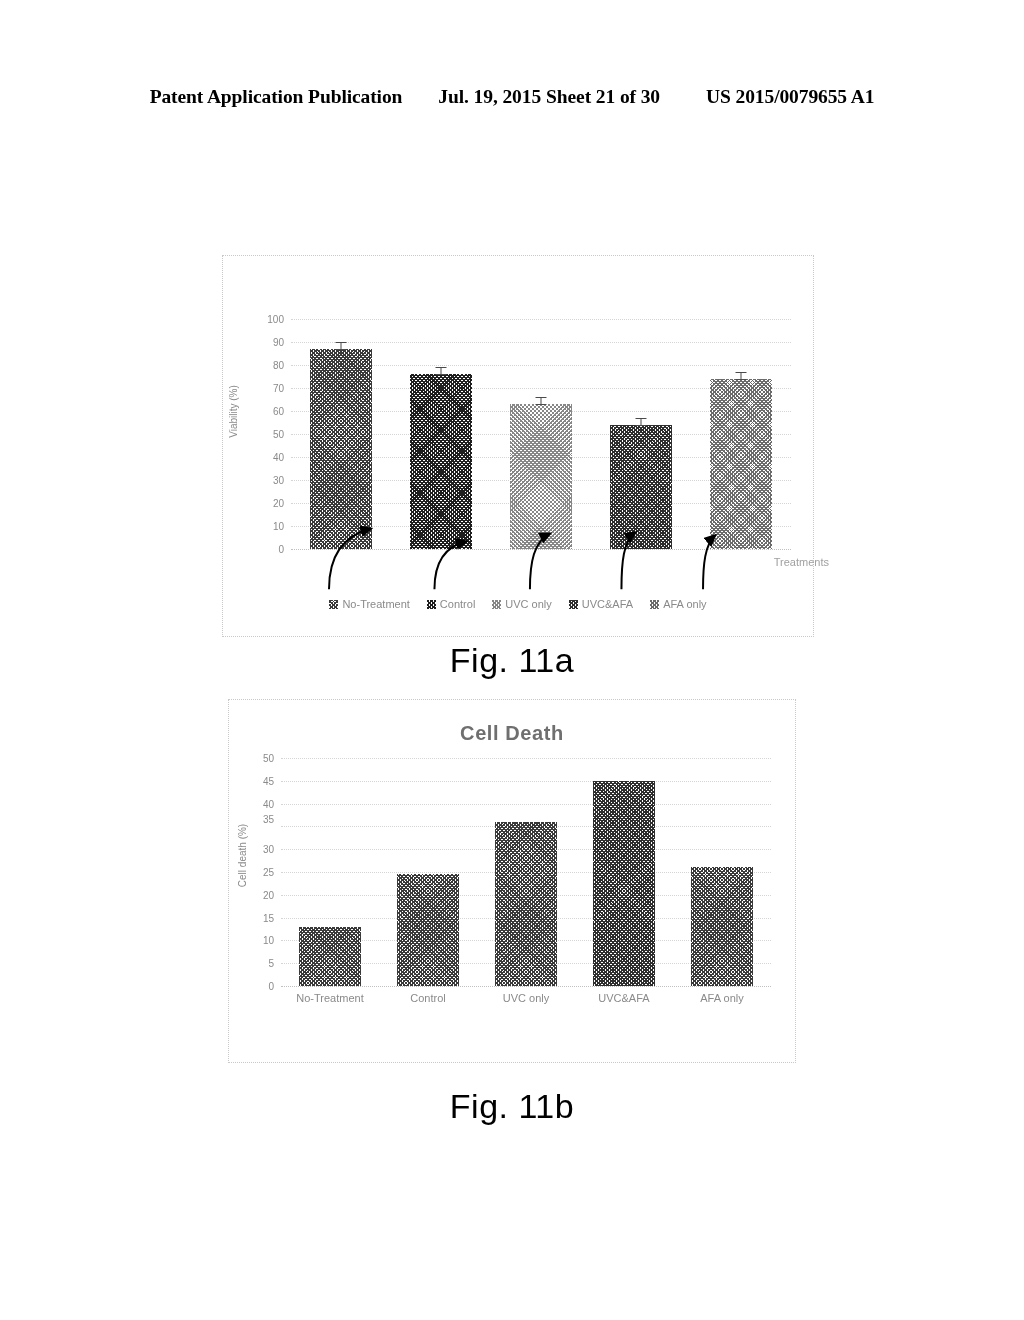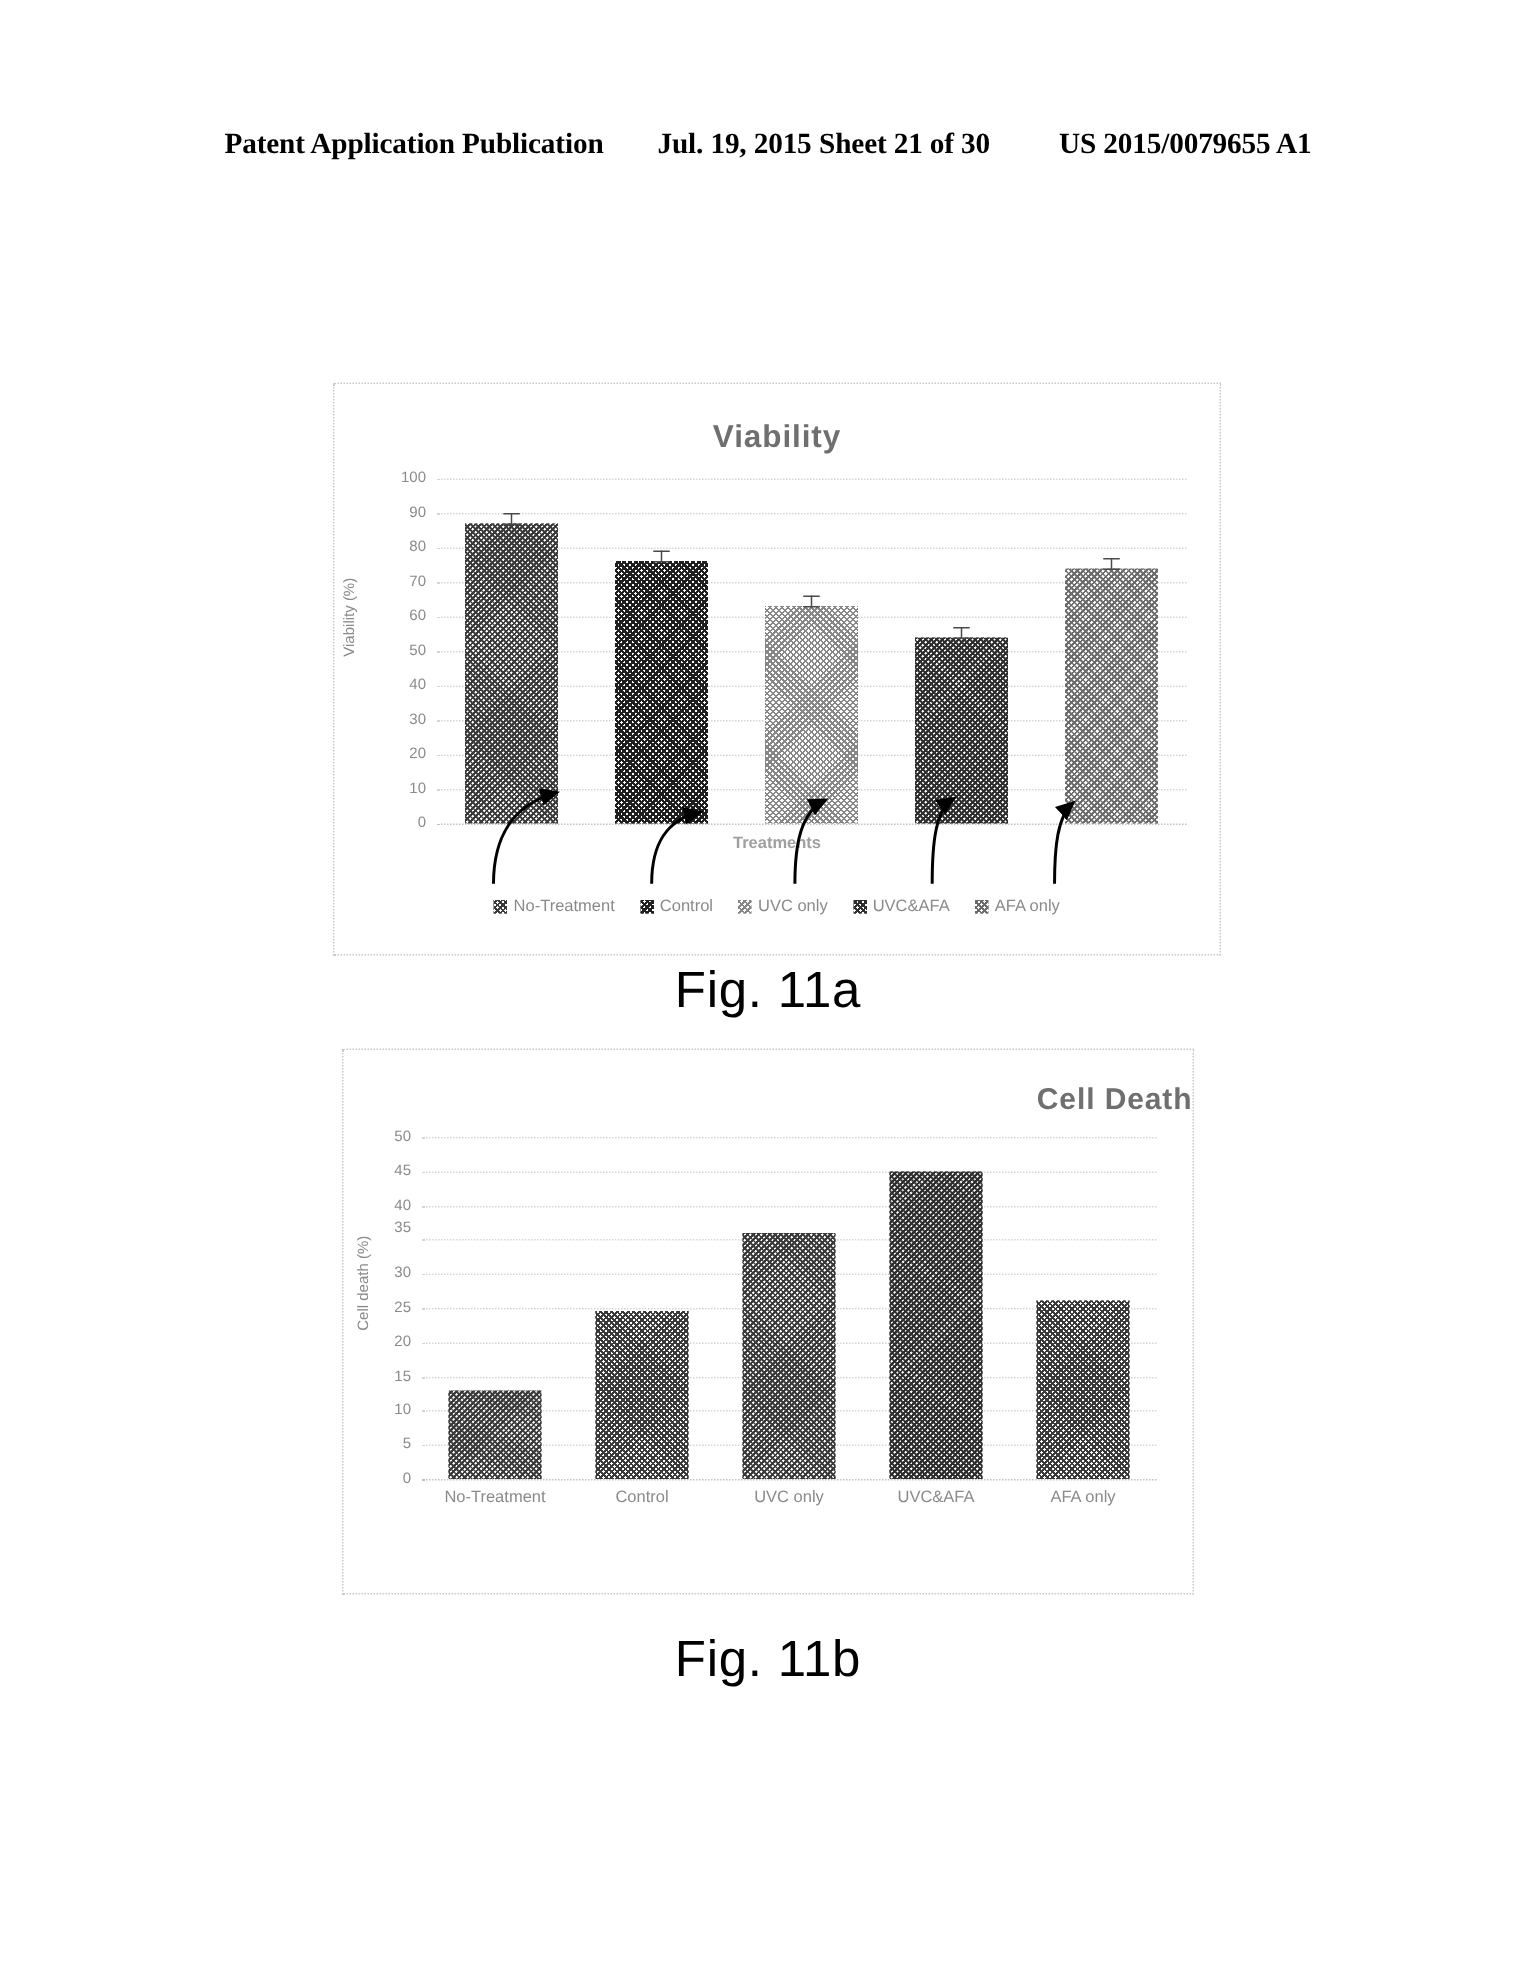--- a/index.html
+++ b/index.html
@@ -34,21 +34,21 @@
   #panel-b { left:228px; top:699px; width:568px; height:364px; }
 
   .chart-title {
     position:absolute; left:0; width:100%;
     text-align:center;
     color:#6f6f6f;
     font-weight:bold;
     letter-spacing:0.6px;
   }
   #title-a { top:24px; font-size:21px; }
-  #title-b { top:22px; font-size:20px;text-align:right; }
+  #title-b { top:22px; font-size:20px; }
 
   
   .plot {
     position:absolute;
     box-sizing:border-box;
   }
   #plot-a { left:68px; top:63px; width:500px; height:230px; }
   #plot-b { left:52px; top:58px; width:490px; height:228px; }
 
   .gridline {
@@ -134,25 +134,24 @@
     font-size:10px;
     white-space:nowrap;
     transform-origin:50% 50%;
     transform:rotate(-90deg);
   }
   #ylab-a { left:-16px; top:150px; }
   #ylab-b { left:-18px; top:150px; }
 
   .axis-label-x {
     position:absolute;
-    left:0; width:100%;
-    text-align:center;
+    left:16px; width:100%;
+    text-align:right;
     color:#a0a0a0;
     font-size:11px;
-    font-weight:bold;
   }
   #xlab-a { top:300px; }
   #xlab-b { top:318px; color:#8a8a8a; }
 
   .xtick-row {
     position:absolute; left:52px; top:292px; width:490px;
     display:flex; justify-content:space-around;
   }
   .xtick {
     flex:1 1 0;
@@ -197,21 +196,20 @@
 
 <div class="pub-header">
   <span class="h-title">Patent Application Publication</span>
   <span class="h-date">Jul. 19, 2015</span>
   <span class="h-sheet">Sheet 21 of 30</span>
   <span class="h-num">US 2015/0079655 A1</span>
 </div>
 
 <div class="chart-panel" id="panel-a">
 
-  <div class="chart-title" id="title-a">Viability</div>
 
   <div class="axis-label-y" id="ylab-a">Viability (%)</div>
 
   <div class="plot" id="plot-a">
     <div id="grid-a">
         <div class="gridline baseline" style="top: 230px;"></div>
         <div class="ytick" style="top: 230px;">0</div>
         <div class="gridline" style="top: 207px;"></div>
         <div class="ytick" style="top: 207px;">10</div>
         <div class="gridline" style="top: 184px;"></div>

